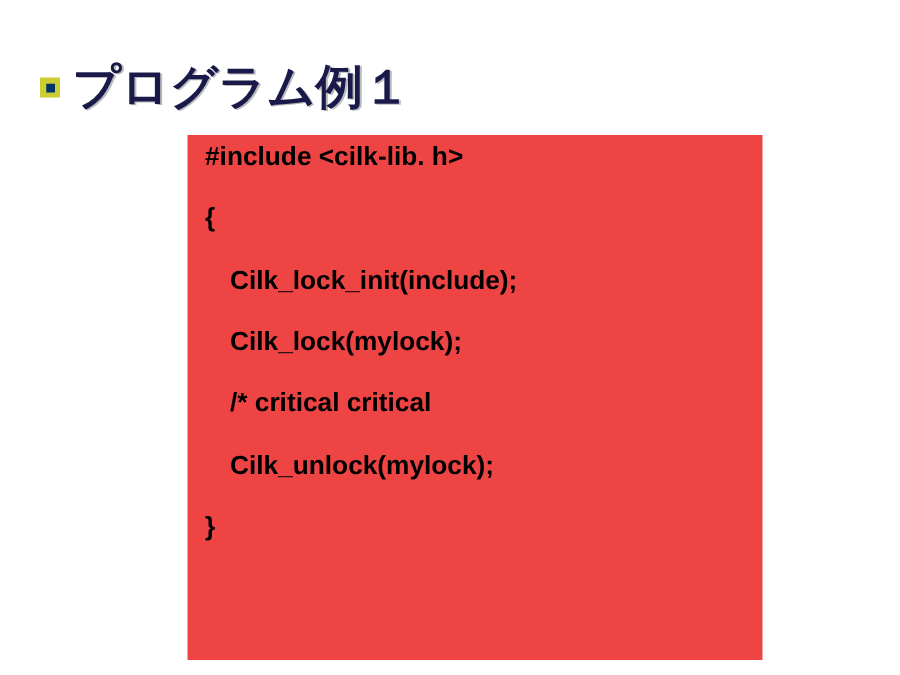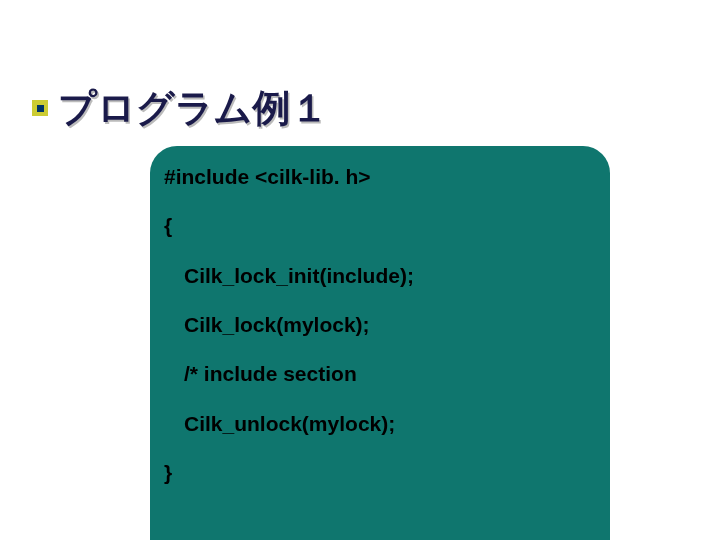--- a/index.html
+++ b/index.html
@@ -14,21 +14,20 @@
   .slide {
     position: relative;
     width: 720px;
     height: 540px;
     box-sizing: border-box;
     padding-top: 50px;
   }
   .title-wrap {
     position: relative;
     margin-left: 58px;
-    margin-top: 38px;
   }
   .title-bullet {
     position: absolute;
     left: -26px;
     top: 12px;
     width: 16px;
     height: 16px;
   }
   .title-bullet .outer {
     width: 16px;
@@ -51,28 +50,27 @@
     font-weight: 700;
     color: #1a1a4a;
     line-height: 1.1;
     text-shadow: 1.5px 1.5px 0 rgba(120,120,120,0.5);
   }
   .code-box {
     margin-top: 16px;
     margin-left: 150px;
     width: 460px;
     height: 420px;
-    background: #0f766e;
+    background: #ef4444;
     box-sizing: border-box;
-    padding: 16px 14px 0 14px;
+    padding: 3px 14px 0 14px;
     font-family: "Tahoma", "Verdana", "Hiragino Kaku Gothic Pro", sans-serif;
     font-size: 21px;
     font-weight: 700;
     color: #000000;
-    border-radius: 27px;
   }
   .code-line {
     margin-bottom: 20px;
     line-height: 1.4;
     white-space: pre-wrap;
   }
   .code-line.last {
     margin-bottom: 0;
   }
   .ind1 { padding-left: 20px; }
@@ -89,18 +87,18 @@
       <span class="inner"></span>
     </span>
     <div class="title">プログラム例１</div>
   </div>
 
   <div class="code-box">
     <div class="code-line">#include &lt;cilk-lib. h&gt;</div>
     <div class="code-line">{</div>
     <div class="code-line ind1">Cilk_lock_init(include);</div>
     <div class="code-line ind1">Cilk_lock(mylock);</div>
-    <div class="code-line ind1">/* include section</div>
+    <div class="code-line ind1">/* critical critical</div>
     <div class="code-line ind1">Cilk_unlock(mylock);</div>
     <div class="code-line last">}</div>
   </div>
 
 </div>
 
 </body></html>

